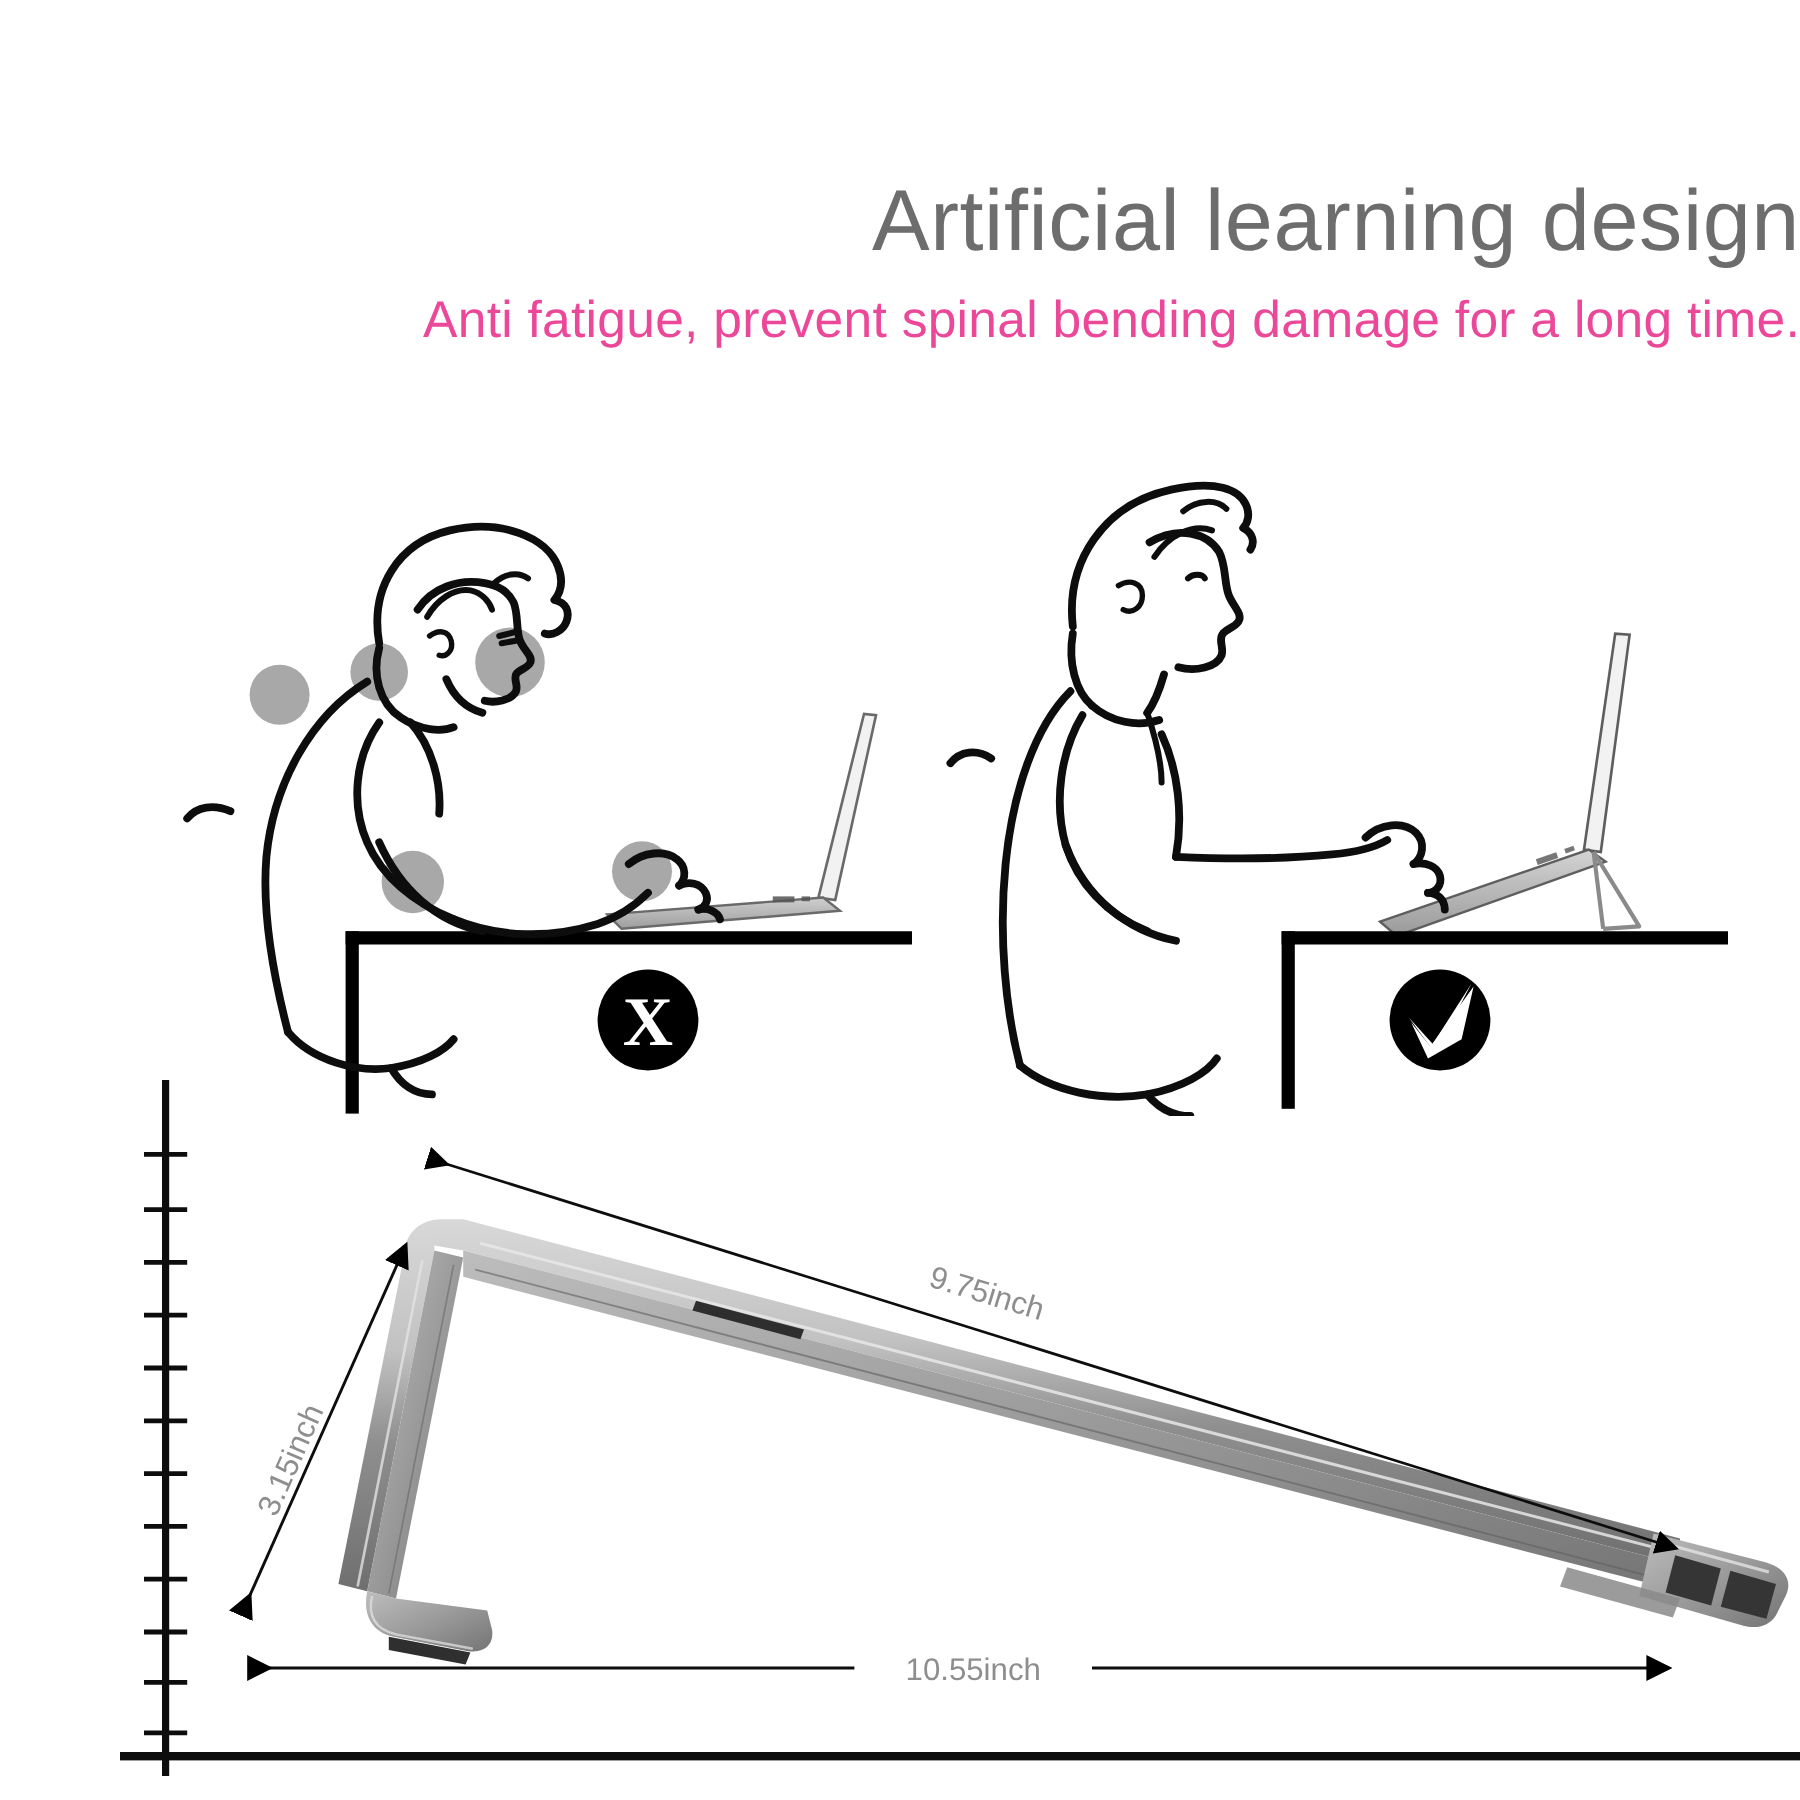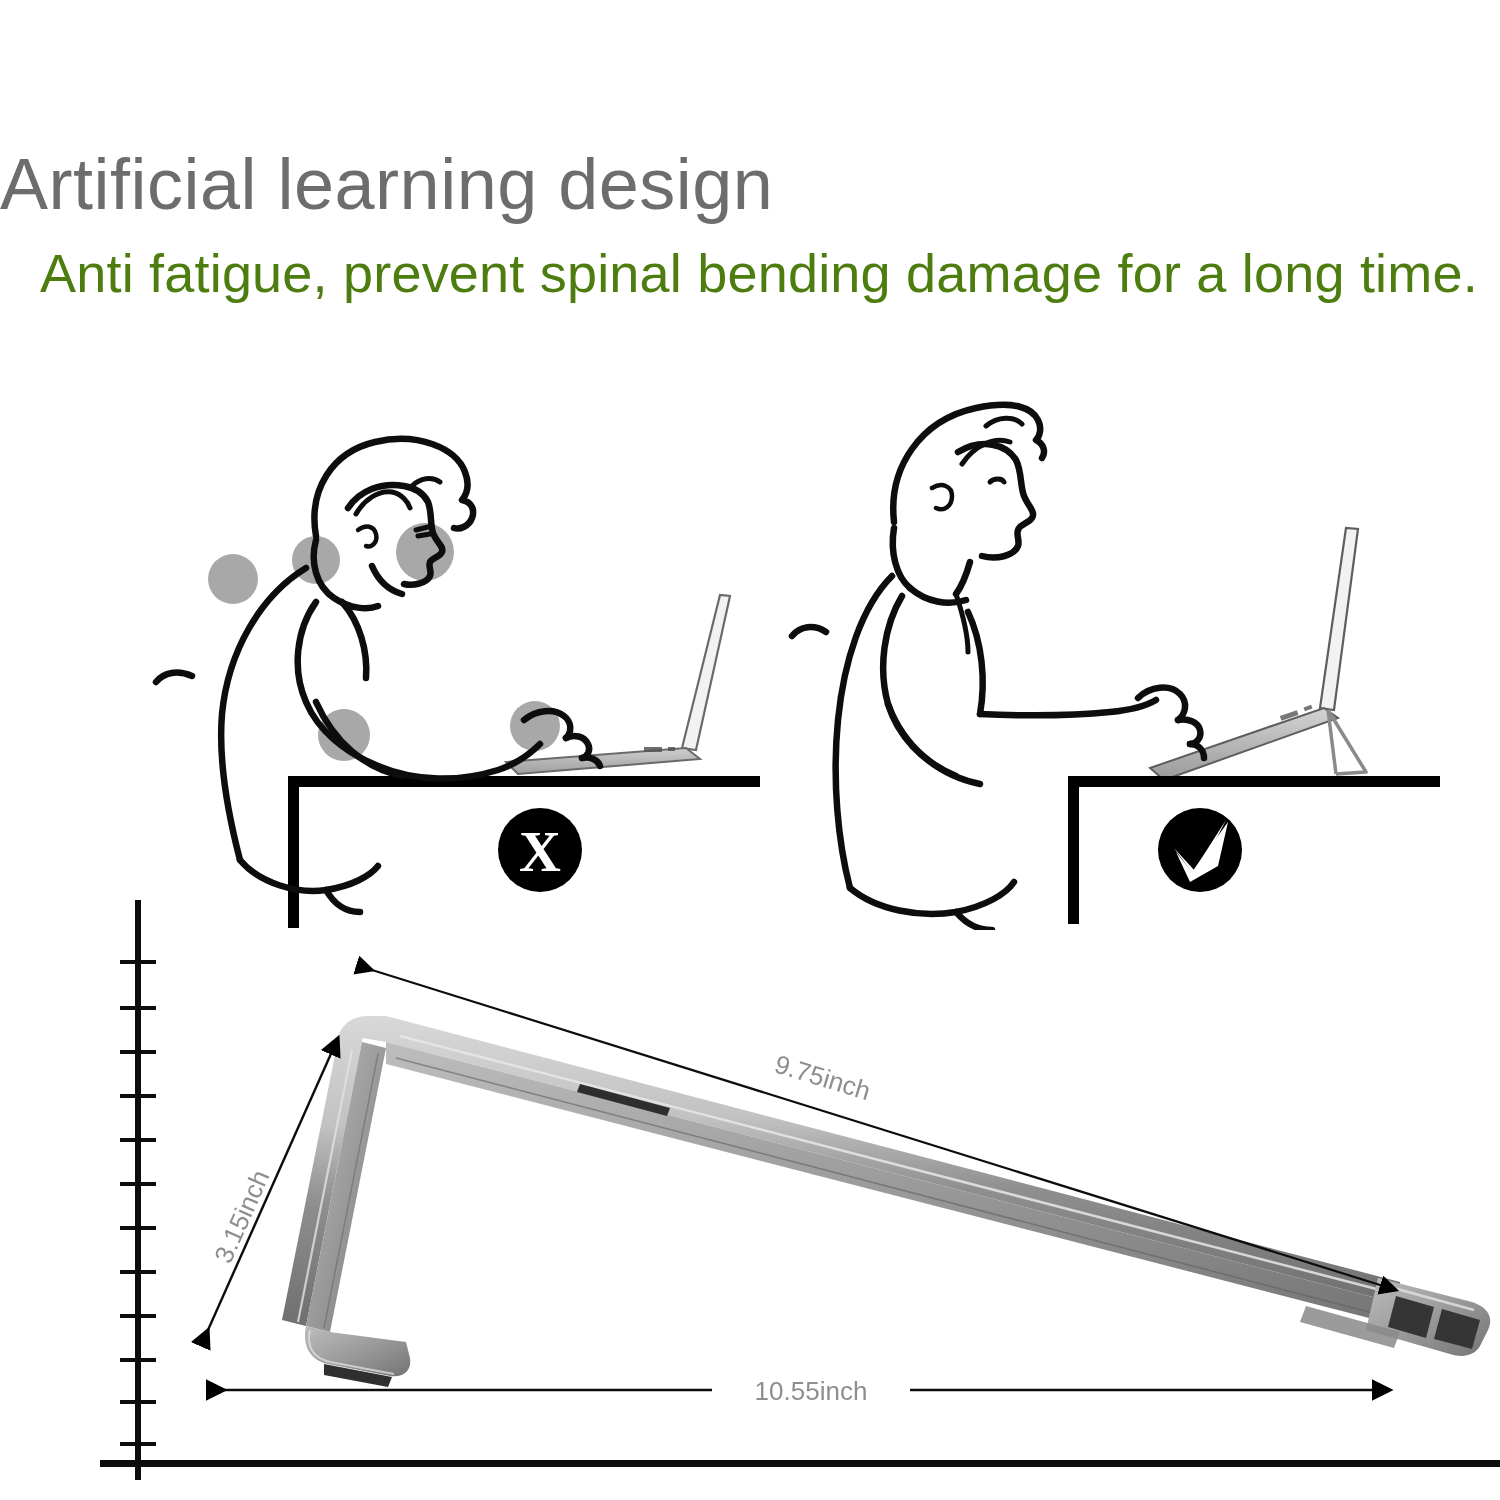--- a/index.html
+++ b/index.html
@@ -20,39 +20,39 @@
     height: 1500px;
     background: #ffffff;
   }
 
   
   .header {
     position: absolute;
     left: 0;
     top: 0;
     width: 1500px;
-    text-align: left;
+    text-align: right;
   }
   .title {
     margin: 0;
     padding-top: 148px;
     font-size: 72px;
     font-weight: 400;
     line-height: 1.0;
     color: #6d6d6d;
     letter-spacing: 0.5px;
     font-family: "Liberation Sans", sans-serif;
   }
   .subtitle {
     margin: 0;
     padding-top: 26px;
-    font-size: 54px;
+    font-size: 43px;
     font-weight: 400;
     line-height: 1.0;
-    color: #4d7c0f;
+    color: #ec4899;
     letter-spacing: 0.2px;
     font-family: "Liberation Sans", sans-serif;
     padding-left: 40px;
   }
 
   
   .scene {
     position: absolute;
   }
   .scene svg { display: block; }

